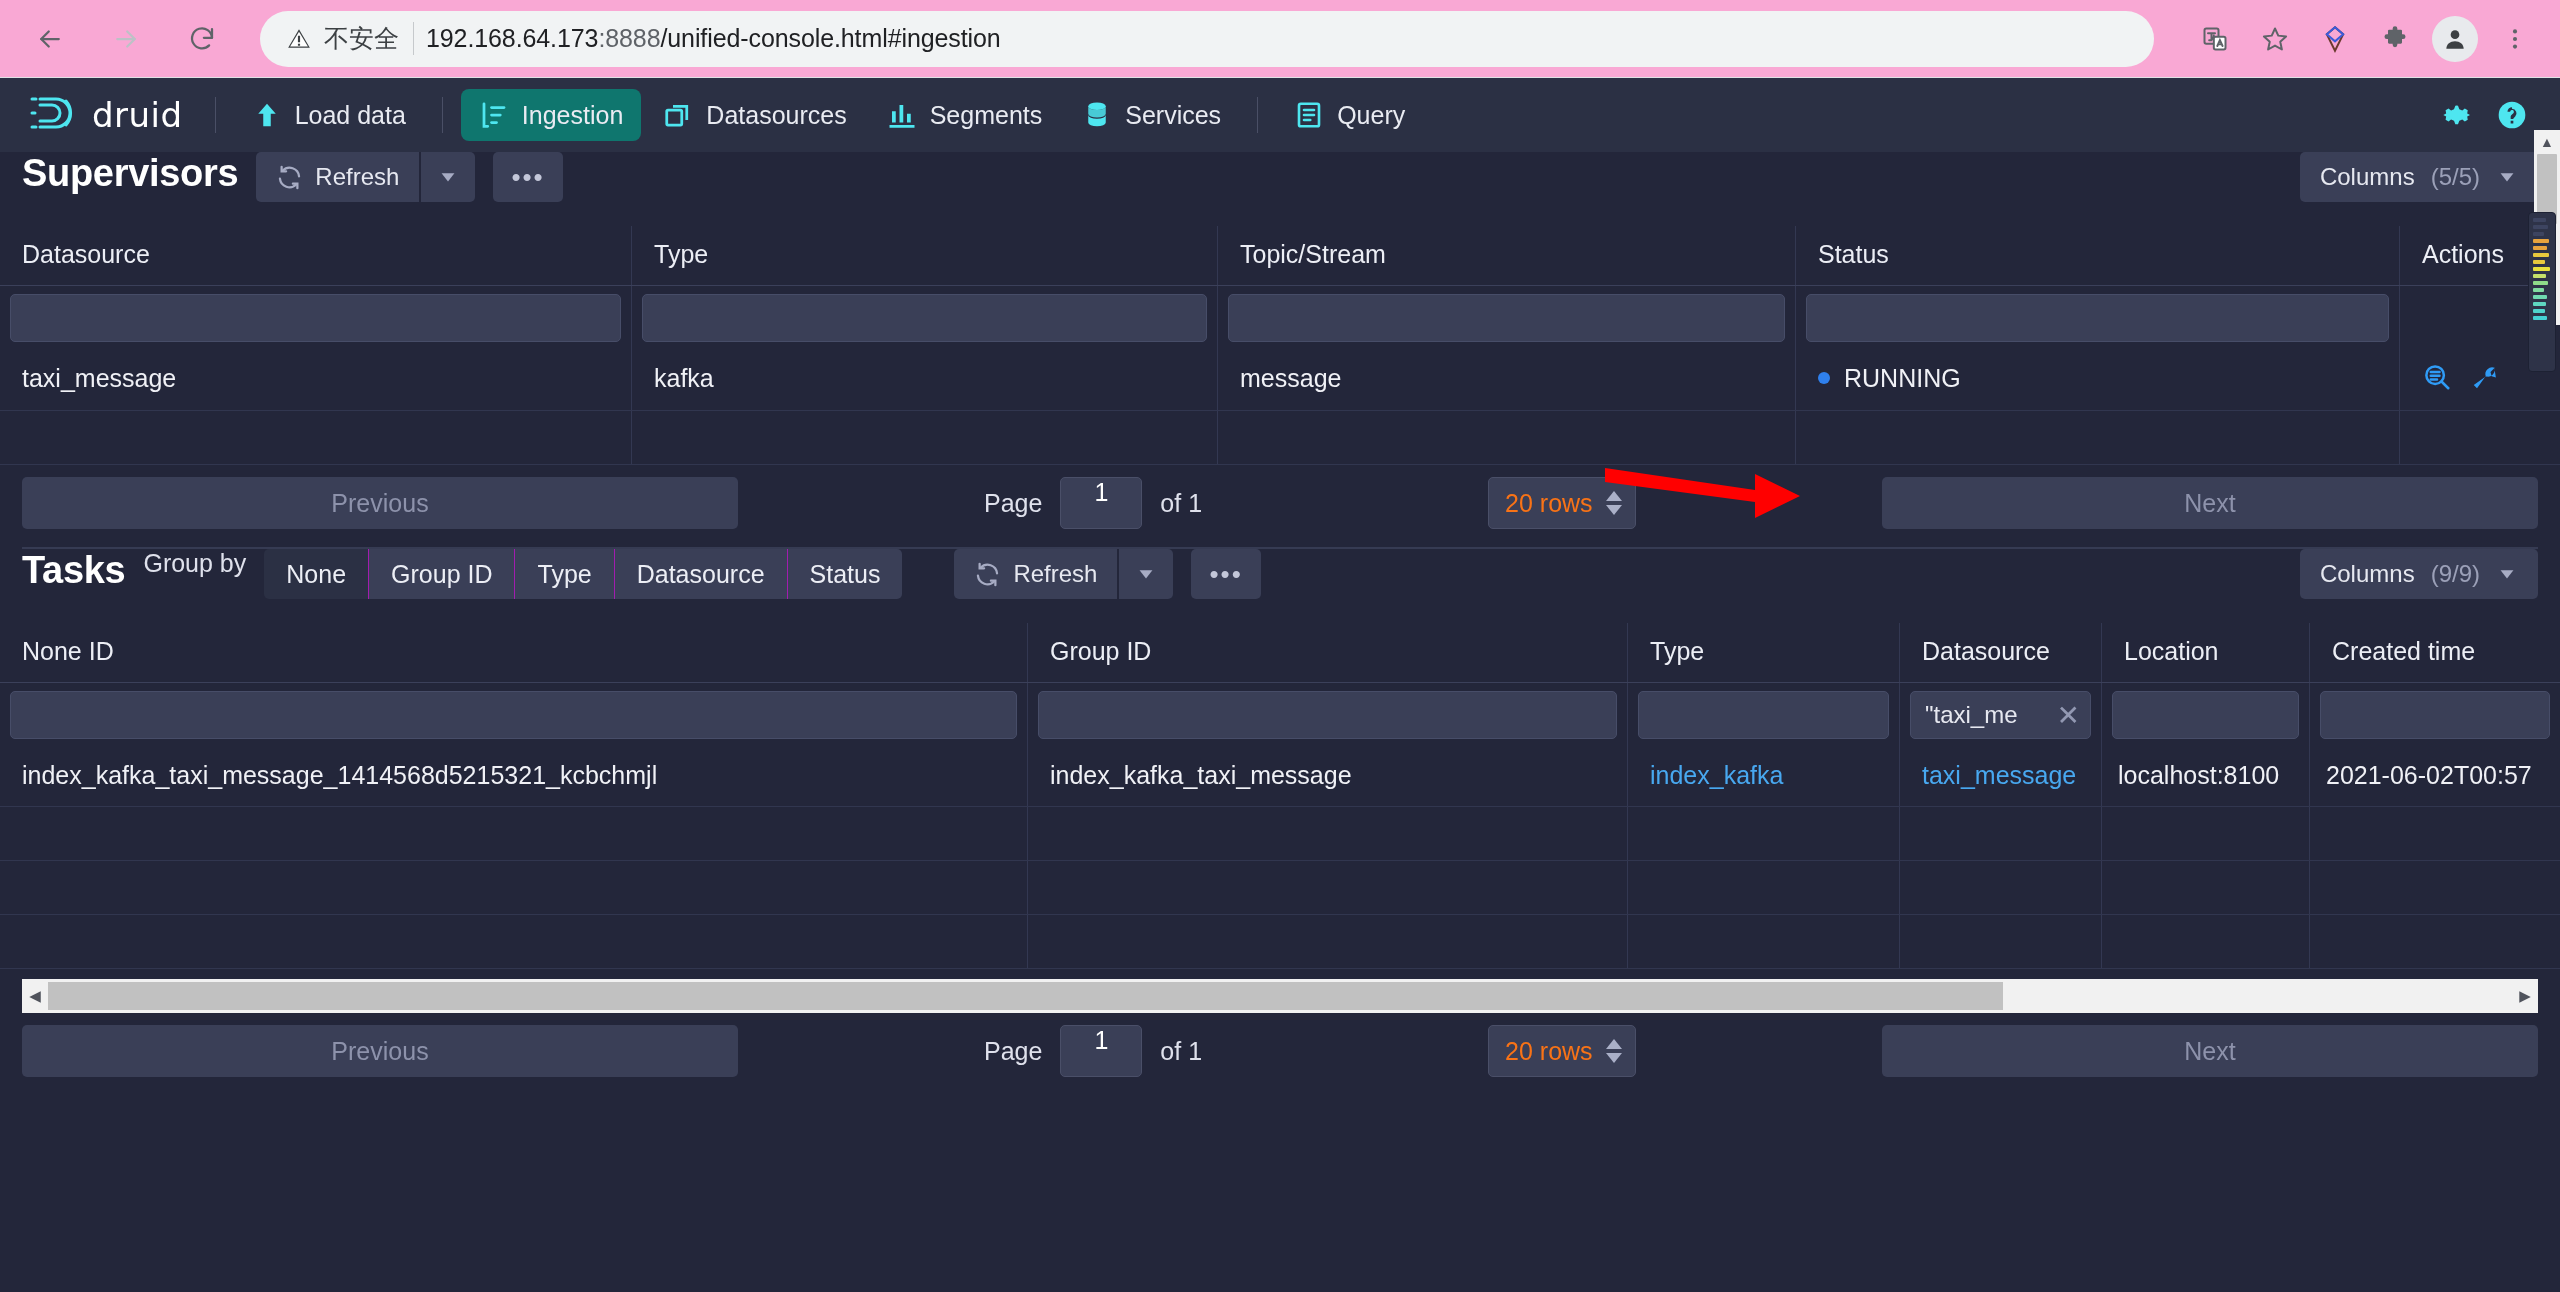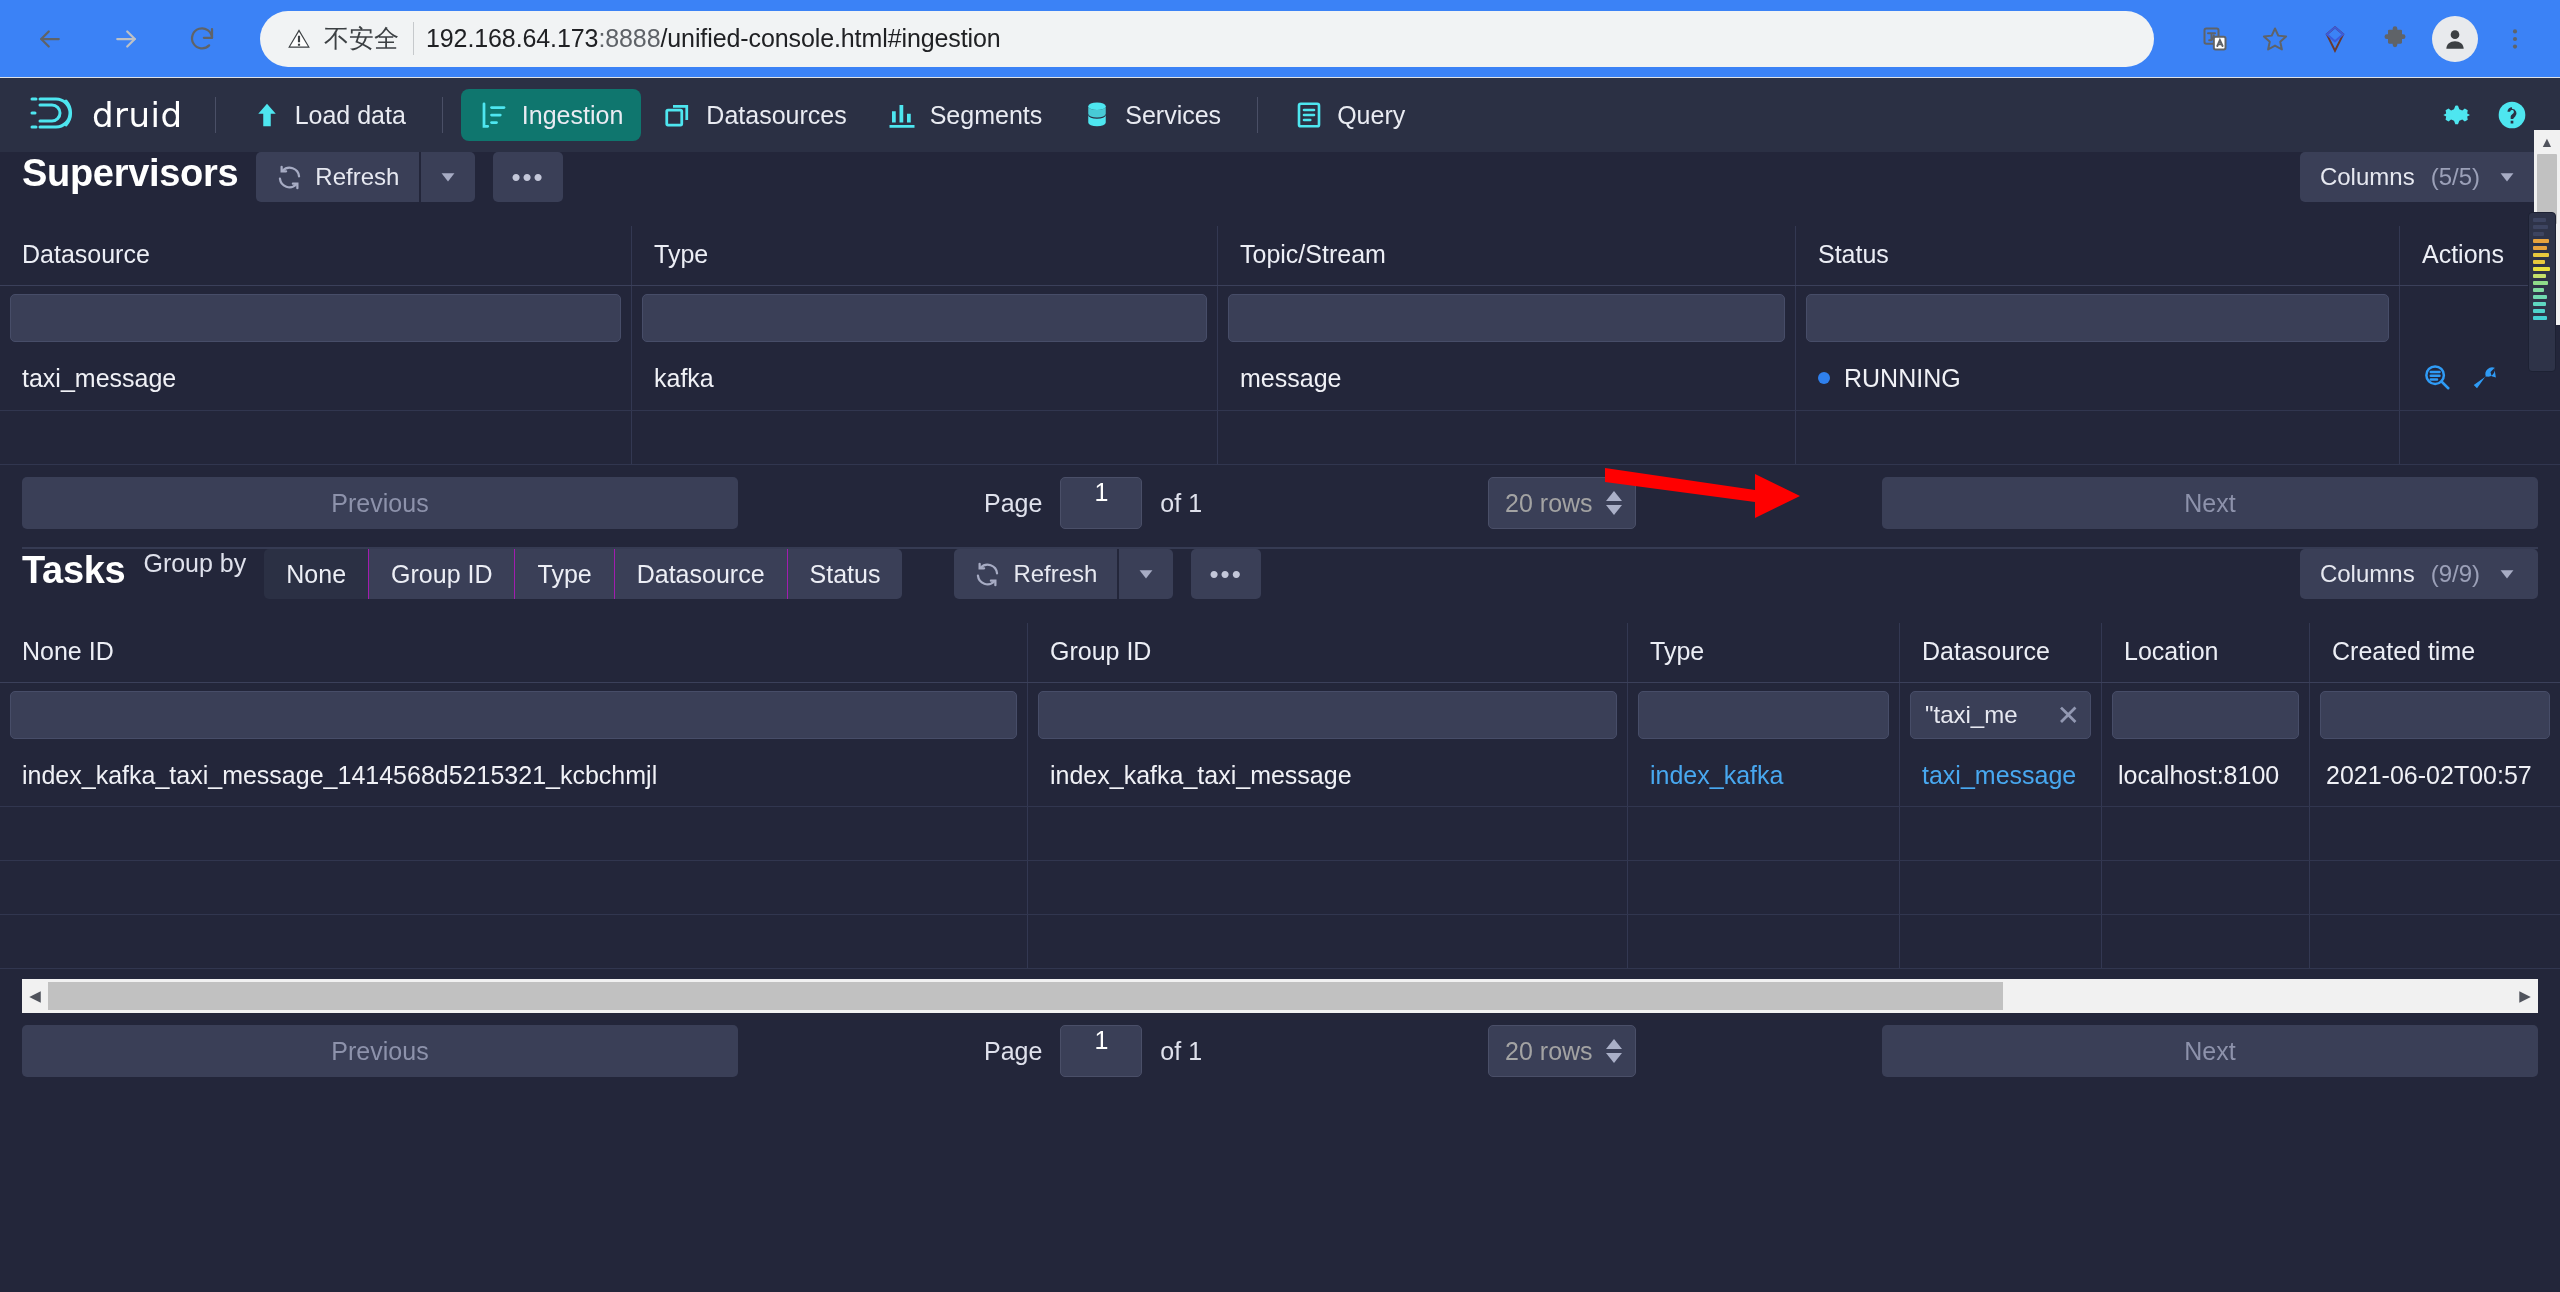--- a/index.html
+++ b/index.html
@@ -6,21 +6,21 @@
   html, body {
     width: 2560px; height: 1292px;
     font-family: "Liberation Sans", sans-serif;
     background: #23263a;
     overflow: hidden;
   }
 
   
   .browser-bar {
     height: 78px;
-    background: #3b82f6;
+    background: #f9a8d4;
     display: flex;
     align-items: center;
     padding: 0 22px;
     gap: 20px;
     border-bottom: 1px solid #dfe1e5;
   }
   .nav-btn {
     width: 56px; height: 56px;
     display: flex; align-items: center; justify-content: center;
     border-radius: 50%;
@@ -209,21 +209,21 @@
   .pager-label { color: #dfe1ec; font-size: 25px; }
   .page-input {
     width: 82px; height: 52px;
     background: #3a3f57; border: 1px solid #4a4f68; border-radius: 5px;
     color: #ffffff; font-size: 25px; text-align: center;
     font-family: "Liberation Sans", sans-serif;
   }
   .rows-select {
     width: 148px; height: 52px;
     background: #3a3f57; border: 1px solid #4a4f68; border-radius: 5px;
-    color: #a3a3a3; font-size: 25px;
+    color: #f97316; font-size: 25px;
     display: flex; align-items: center; justify-content: space-between;
     padding: 0 12px 0 16px;
   }
   .spin { display: flex; flex-direction: column; gap: 3px; color: #aab0c8; }
   .pager-gap { width: 250px; }
 
   .divider { height: 2px; background: #363b53; margin: 6px 22px 0 22px; }
 
   
   .groupby-label { color: #dfe1ec; font-size: 25px; }

